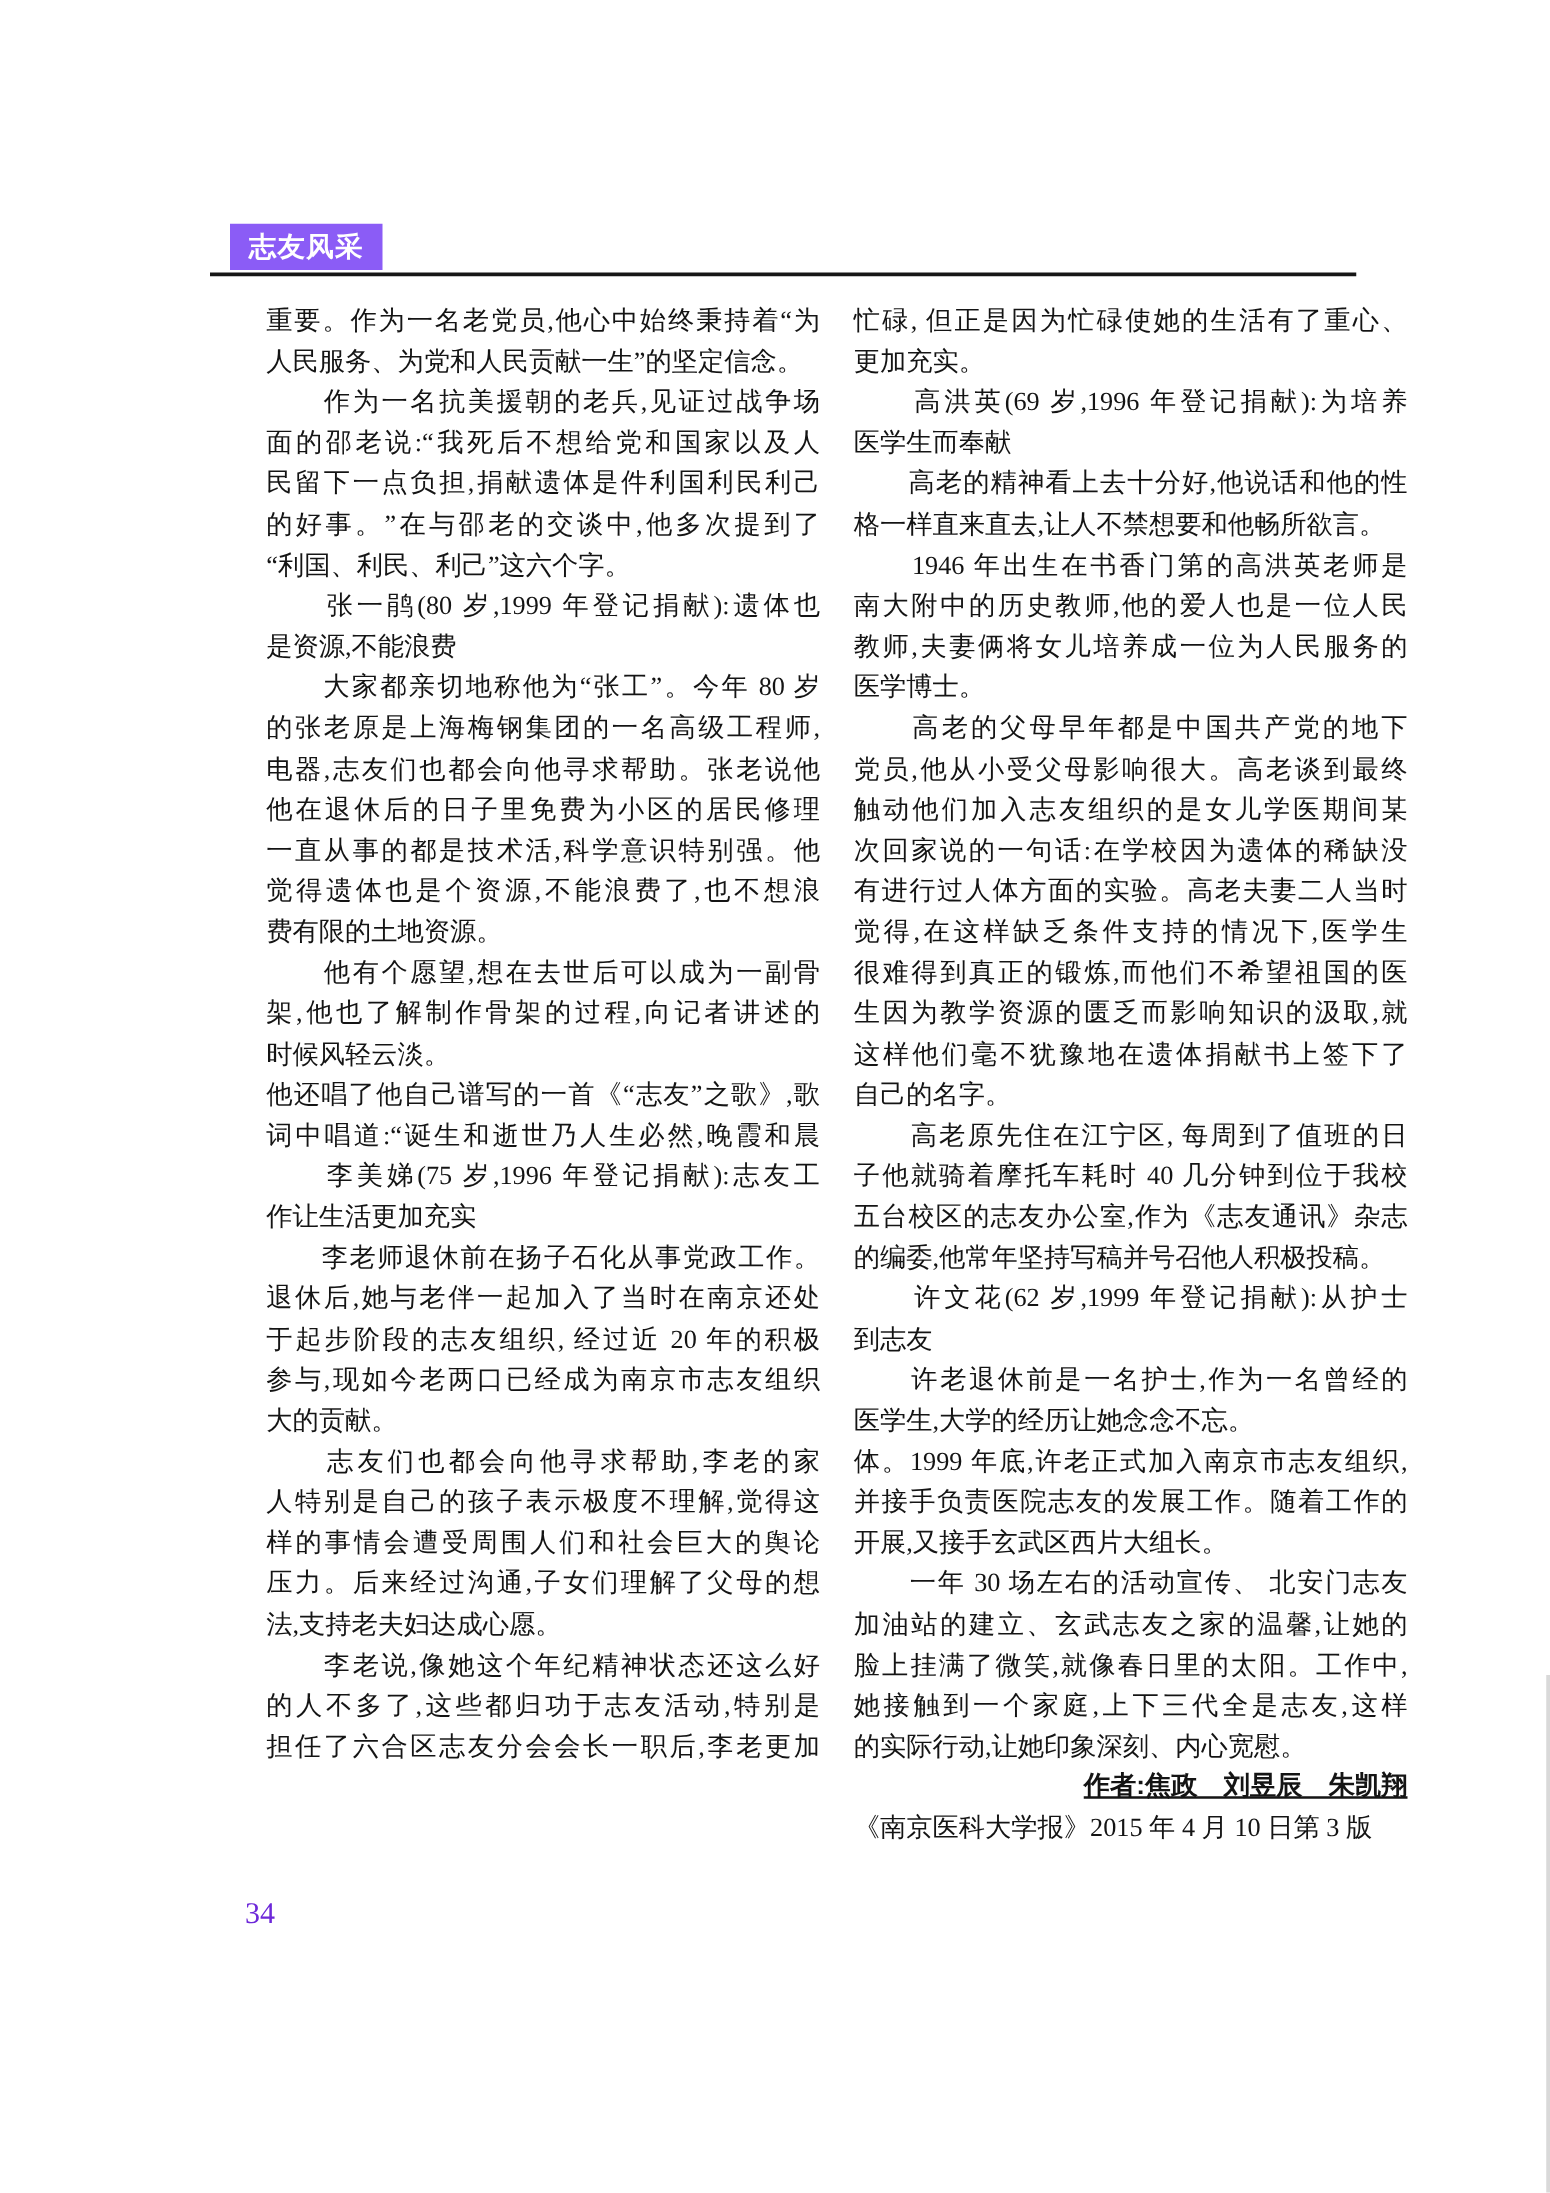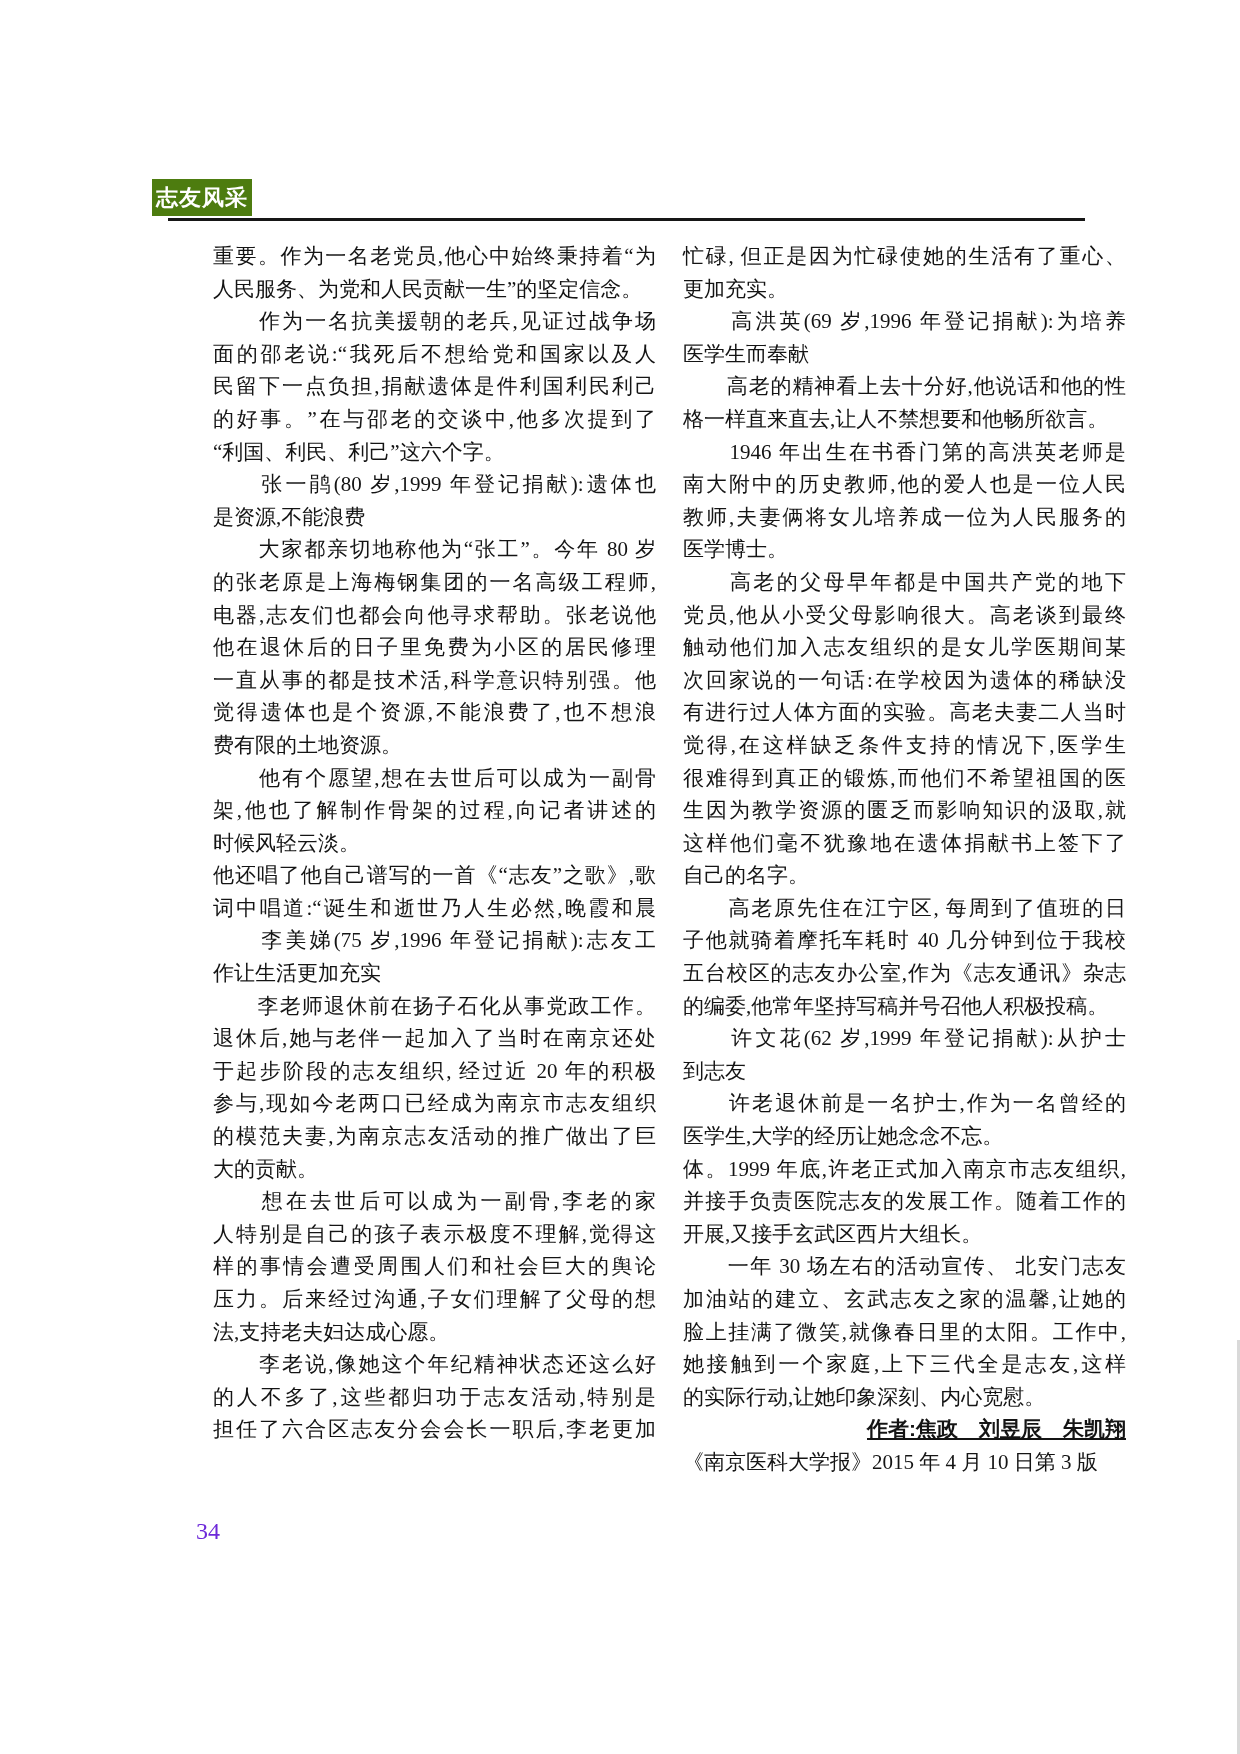--- a/index.html
+++ b/index.html
@@ -5,23 +5,23 @@
   html, body { margin: 0; padding: 0; }
   body {
     width: 1240px; height: 1754px;
     background: #ffffff;
     position: relative;
     font-family: "Liberation Serif", "DejaVu Serif", serif;
     color: #141414;
     overflow: hidden;
   }
   .section-tag {
-    position: absolute; left: 152px; top: 179px;
-    width: 100px; height: 37px;
-    background: #4d7c0f; color: #ffffff;
+    position: absolute; left: 184px; top: 179px;
+    width: 122px; height: 37px;
+    background: #8b5cf6; color: #ffffff;
     font-family: "Liberation Sans", "DejaVu Sans", sans-serif;
     font-weight: bold; font-size: 22px; letter-spacing: 1px;
     display: flex; align-items: center; justify-content: center;
   }
   .header-rule {
     position: absolute; left: 168px; top: 218px;
     width: 917px; height: 3px; background: #161616;
   }
   .columns {
     position: absolute; left: 170px; top: 240px;
@@ -80,23 +80,22 @@
       <div class="line j">架,他也了解制作骨架的过程,向记者讲述的</div>
       <div class="line l">时候风轻云淡。</div>
       <div class="line j">他还唱了他自己谱写的一首《“志友”之歌》,歌</div>
       <div class="line j">词中唱道:“诞生和逝世乃人生必然,晚霞和晨</div>
       <div class="line j">　　李美娣(75 岁,1996 年登记捐献):志友工</div>
       <div class="line l">作让生活更加充实</div>
       <div class="line j">　　李老师退休前在扬子石化从事党政工作。</div>
       <div class="line j">退休后,她与老伴一起加入了当时在南京还处</div>
       <div class="line j">于起步阶段的志友组织, 经过近 20 年的积极</div>
       <div class="line j">参与,现如今老两口已经成为南京市志友组织</div>
-      <div class="line j">的模范夫妻,为南京志友活动的推广做出了巨</div>
       <div class="line l">大的贡献。</div>
-      <div class="line j">　　想在去世后可以成为一副骨,李老的家</div>
+      <div class="line j">　　志友们也都会向他寻求帮助,李老的家</div>
       <div class="line j">人特别是自己的孩子表示极度不理解,觉得这</div>
       <div class="line j">样的事情会遭受周围人们和社会巨大的舆论</div>
       <div class="line j">压力。后来经过沟通,子女们理解了父母的想</div>
       <div class="line l">法,支持老夫妇达成心愿。</div>
       <div class="line j">　　李老说,像她这个年纪精神状态还这么好</div>
       <div class="line j">的人不多了,这些都归功于志友活动,特别是</div>
       <div class="line j">担任了六合区志友分会会长一职后,李老更加</div>
     </div>
   <div class="col">
       <div class="line j">忙碌, 但正是因为忙碌使她的生活有了重心、</div>

